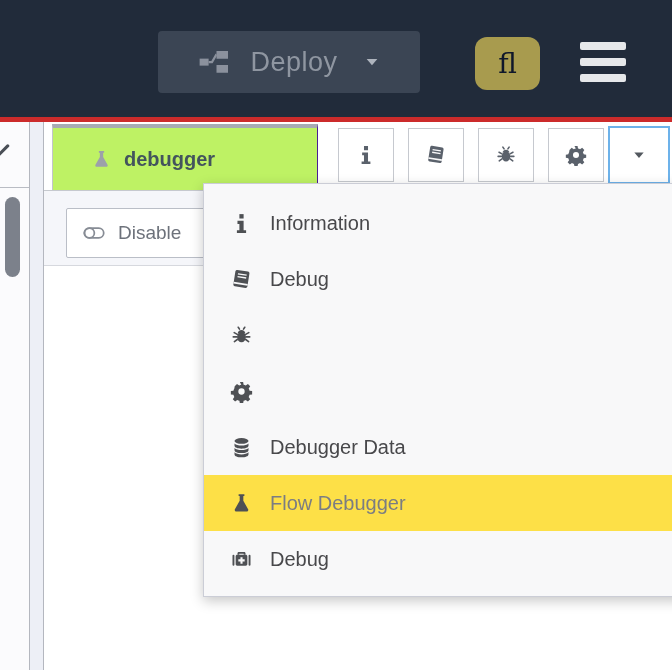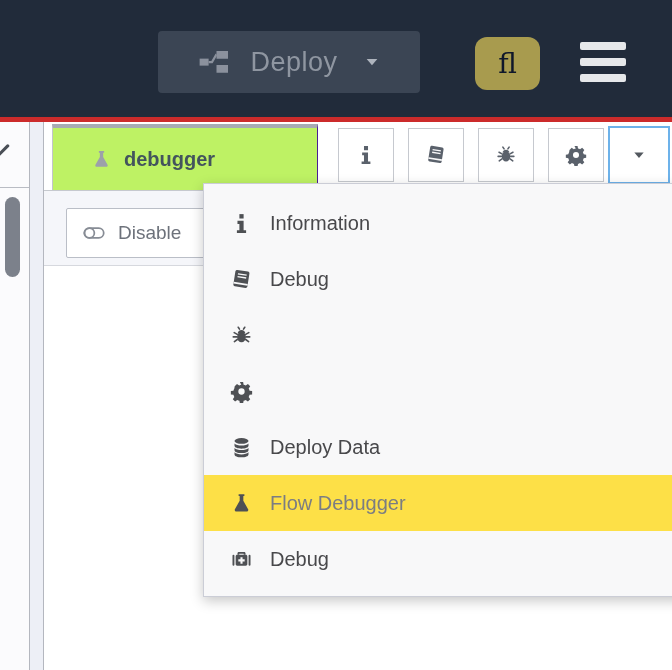--- a/index.html
+++ b/index.html
@@ -238,21 +238,21 @@
     </div>
     <div class="menu-item">
       <span class="icon">
           <svg viewBox="0 0 24 24" fill="currentColor" xmlns="http://www.w3.org/2000/svg">
             <ellipse cx="12" cy="5.2" rx="7.3" ry="3"></ellipse>
             <path d="M4.7 7.8c1.5 1.4 4.1 2.2 7.3 2.2s5.8-.8 7.3-2.2v2.4c0 1.7-3.3 3-7.3 3s-7.3-1.3-7.3-3z"></path>
             <path d="M4.7 12.4c1.5 1.4 4.1 2.2 7.3 2.2s5.8-.8 7.3-2.2v2.4c0 1.7-3.3 3-7.3 3s-7.3-1.3-7.3-3z"></path>
             <path d="M4.7 17c1.5 1.4 4.1 2.2 7.3 2.2s5.8-.8 7.3-2.2v2.2c0 1.7-3.3 3-7.3 3s-7.3-1.3-7.3-3z"></path>
           </svg>
         </span>
-      <span class="mi-label">Deploy Data</span>
+      <span class="mi-label">Debugger Data</span>
     </div>
     <div class="menu-item highlighted" style="background: #fde047;">
       <span class="icon">
           <svg viewBox="0 0 24 24" fill="currentColor" xmlns="http://www.w3.org/2000/svg">
             <path d="M9 2.3h6v1.9h-1.1v4.9l5 8.9c.6 1.1-.2 2.4-1.4 2.4H6.5c-1.2 0-2-1.3-1.4-2.4l5-8.9V4.2H9z"></path>
           </svg>
         </span>
       <span class="mi-label">Flow Debugger</span>
     </div>
     <div class="menu-item">

